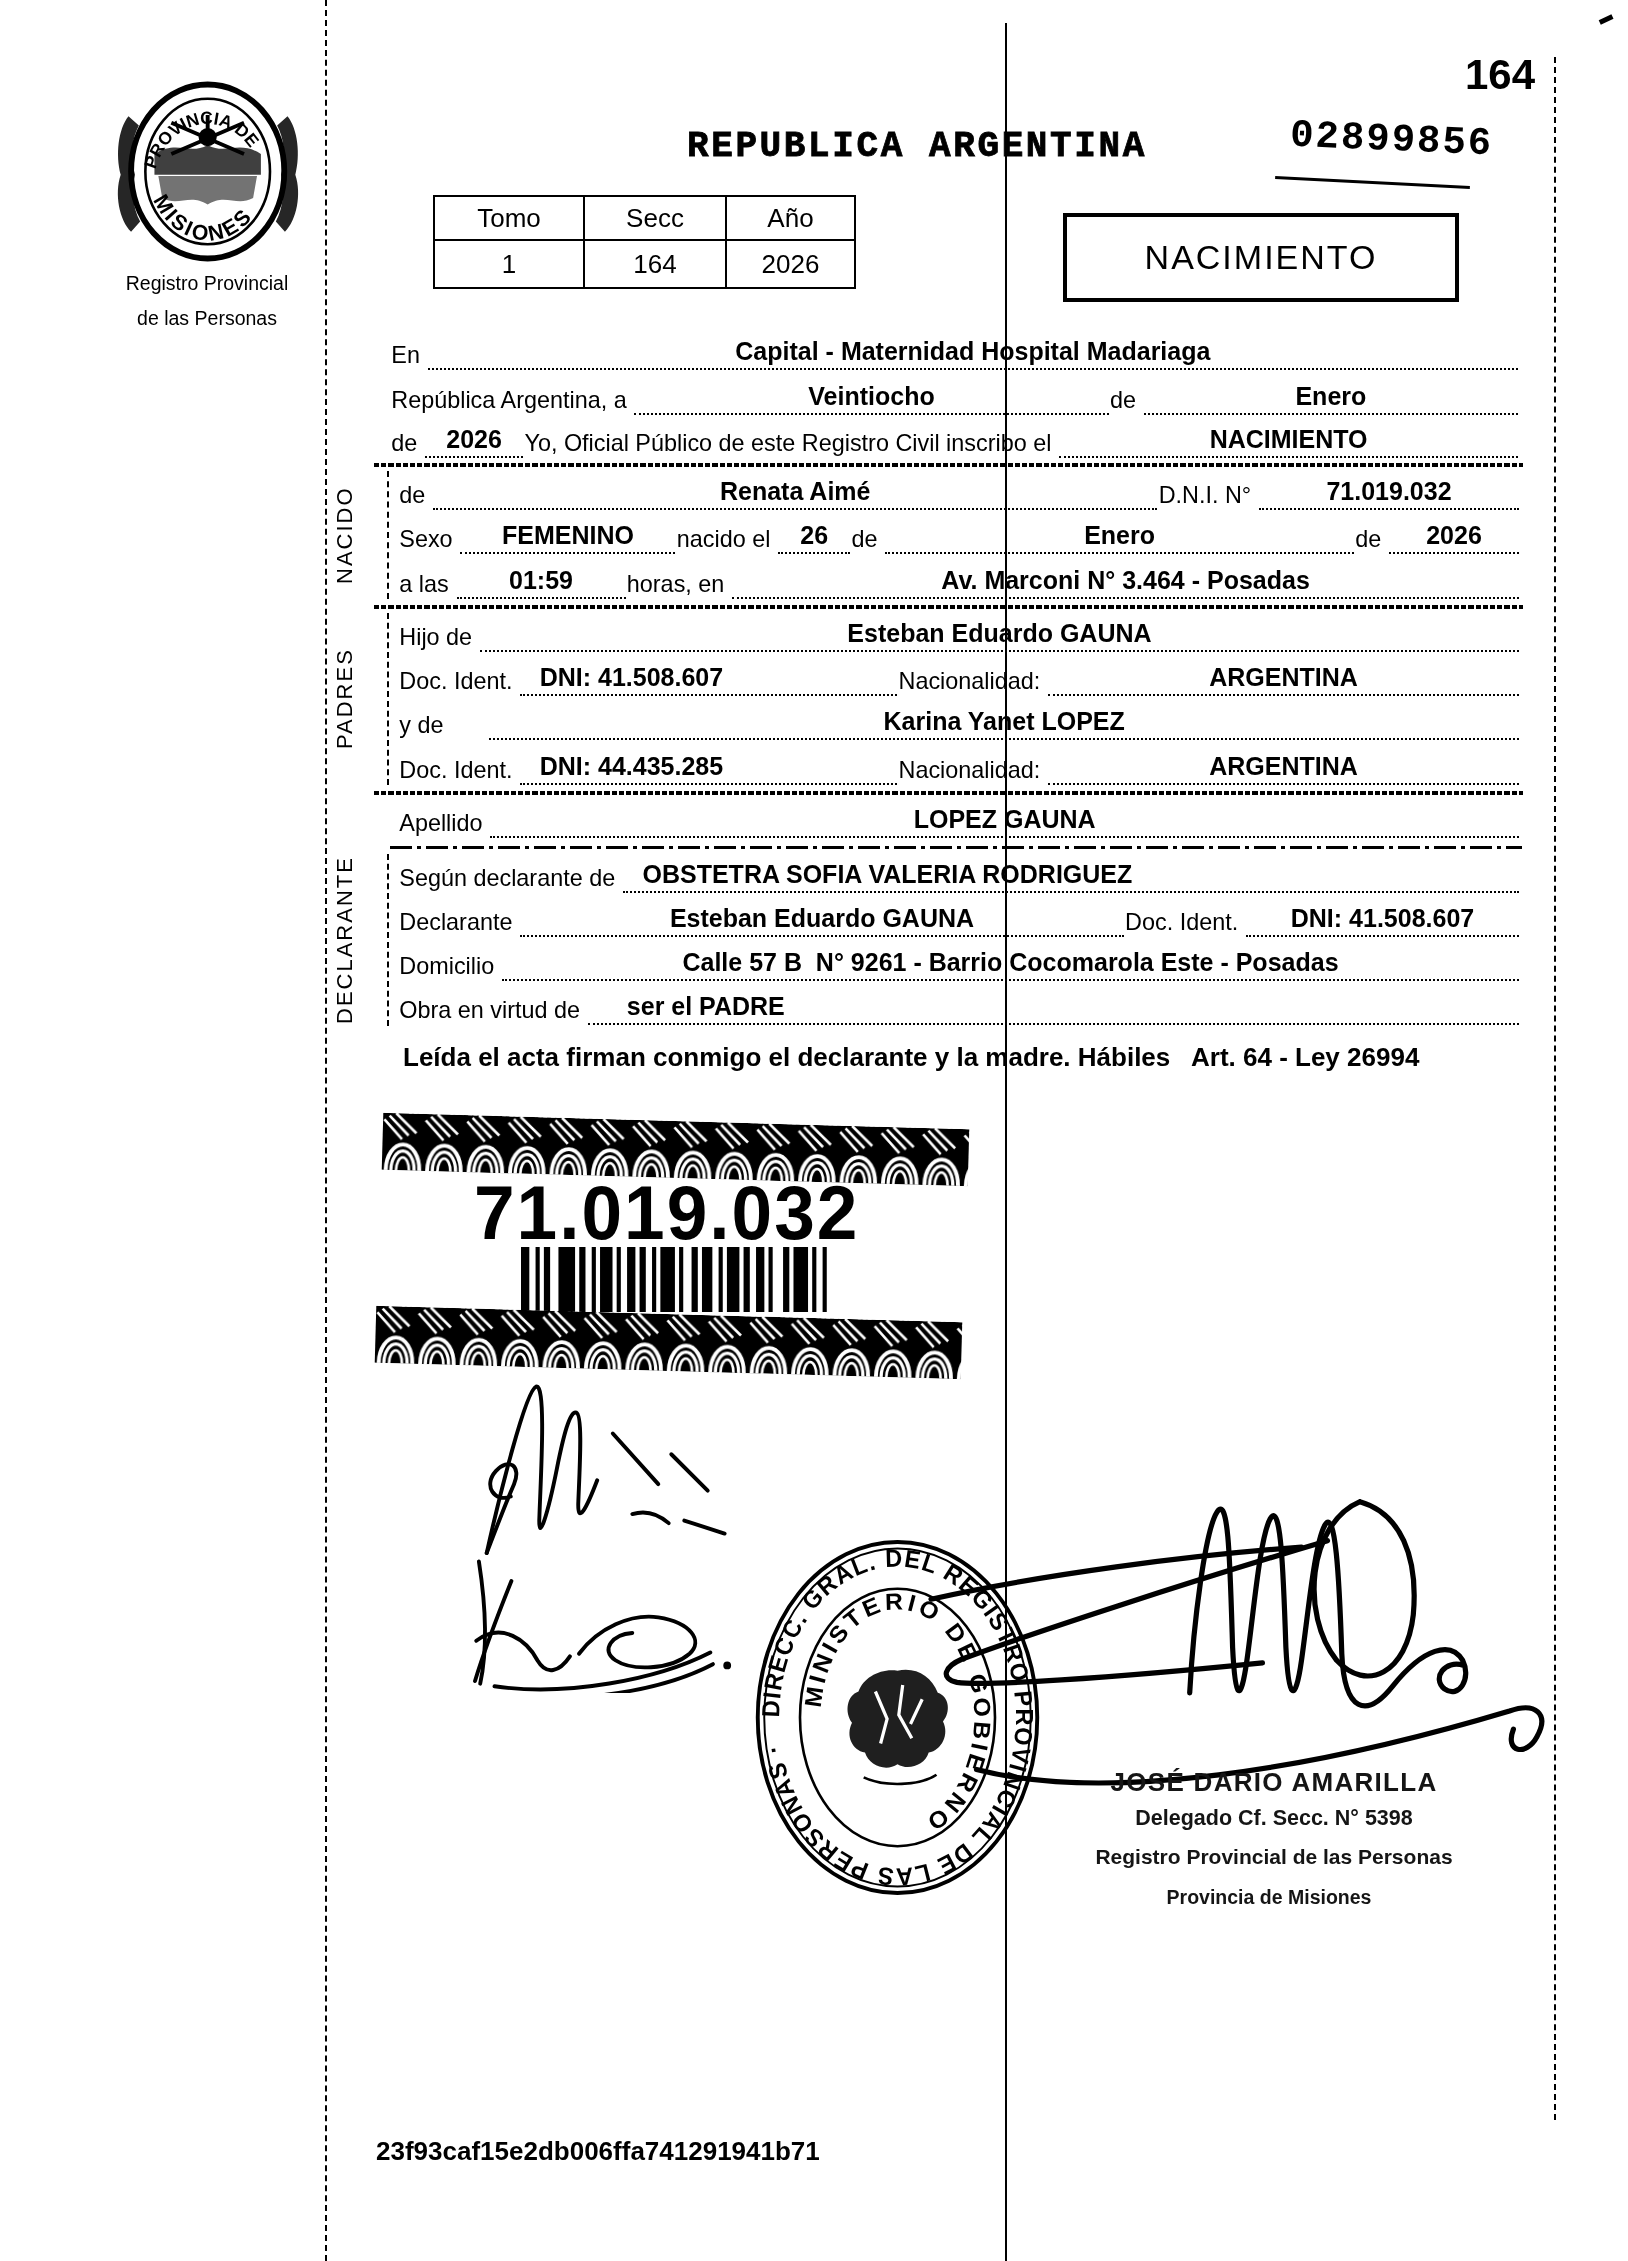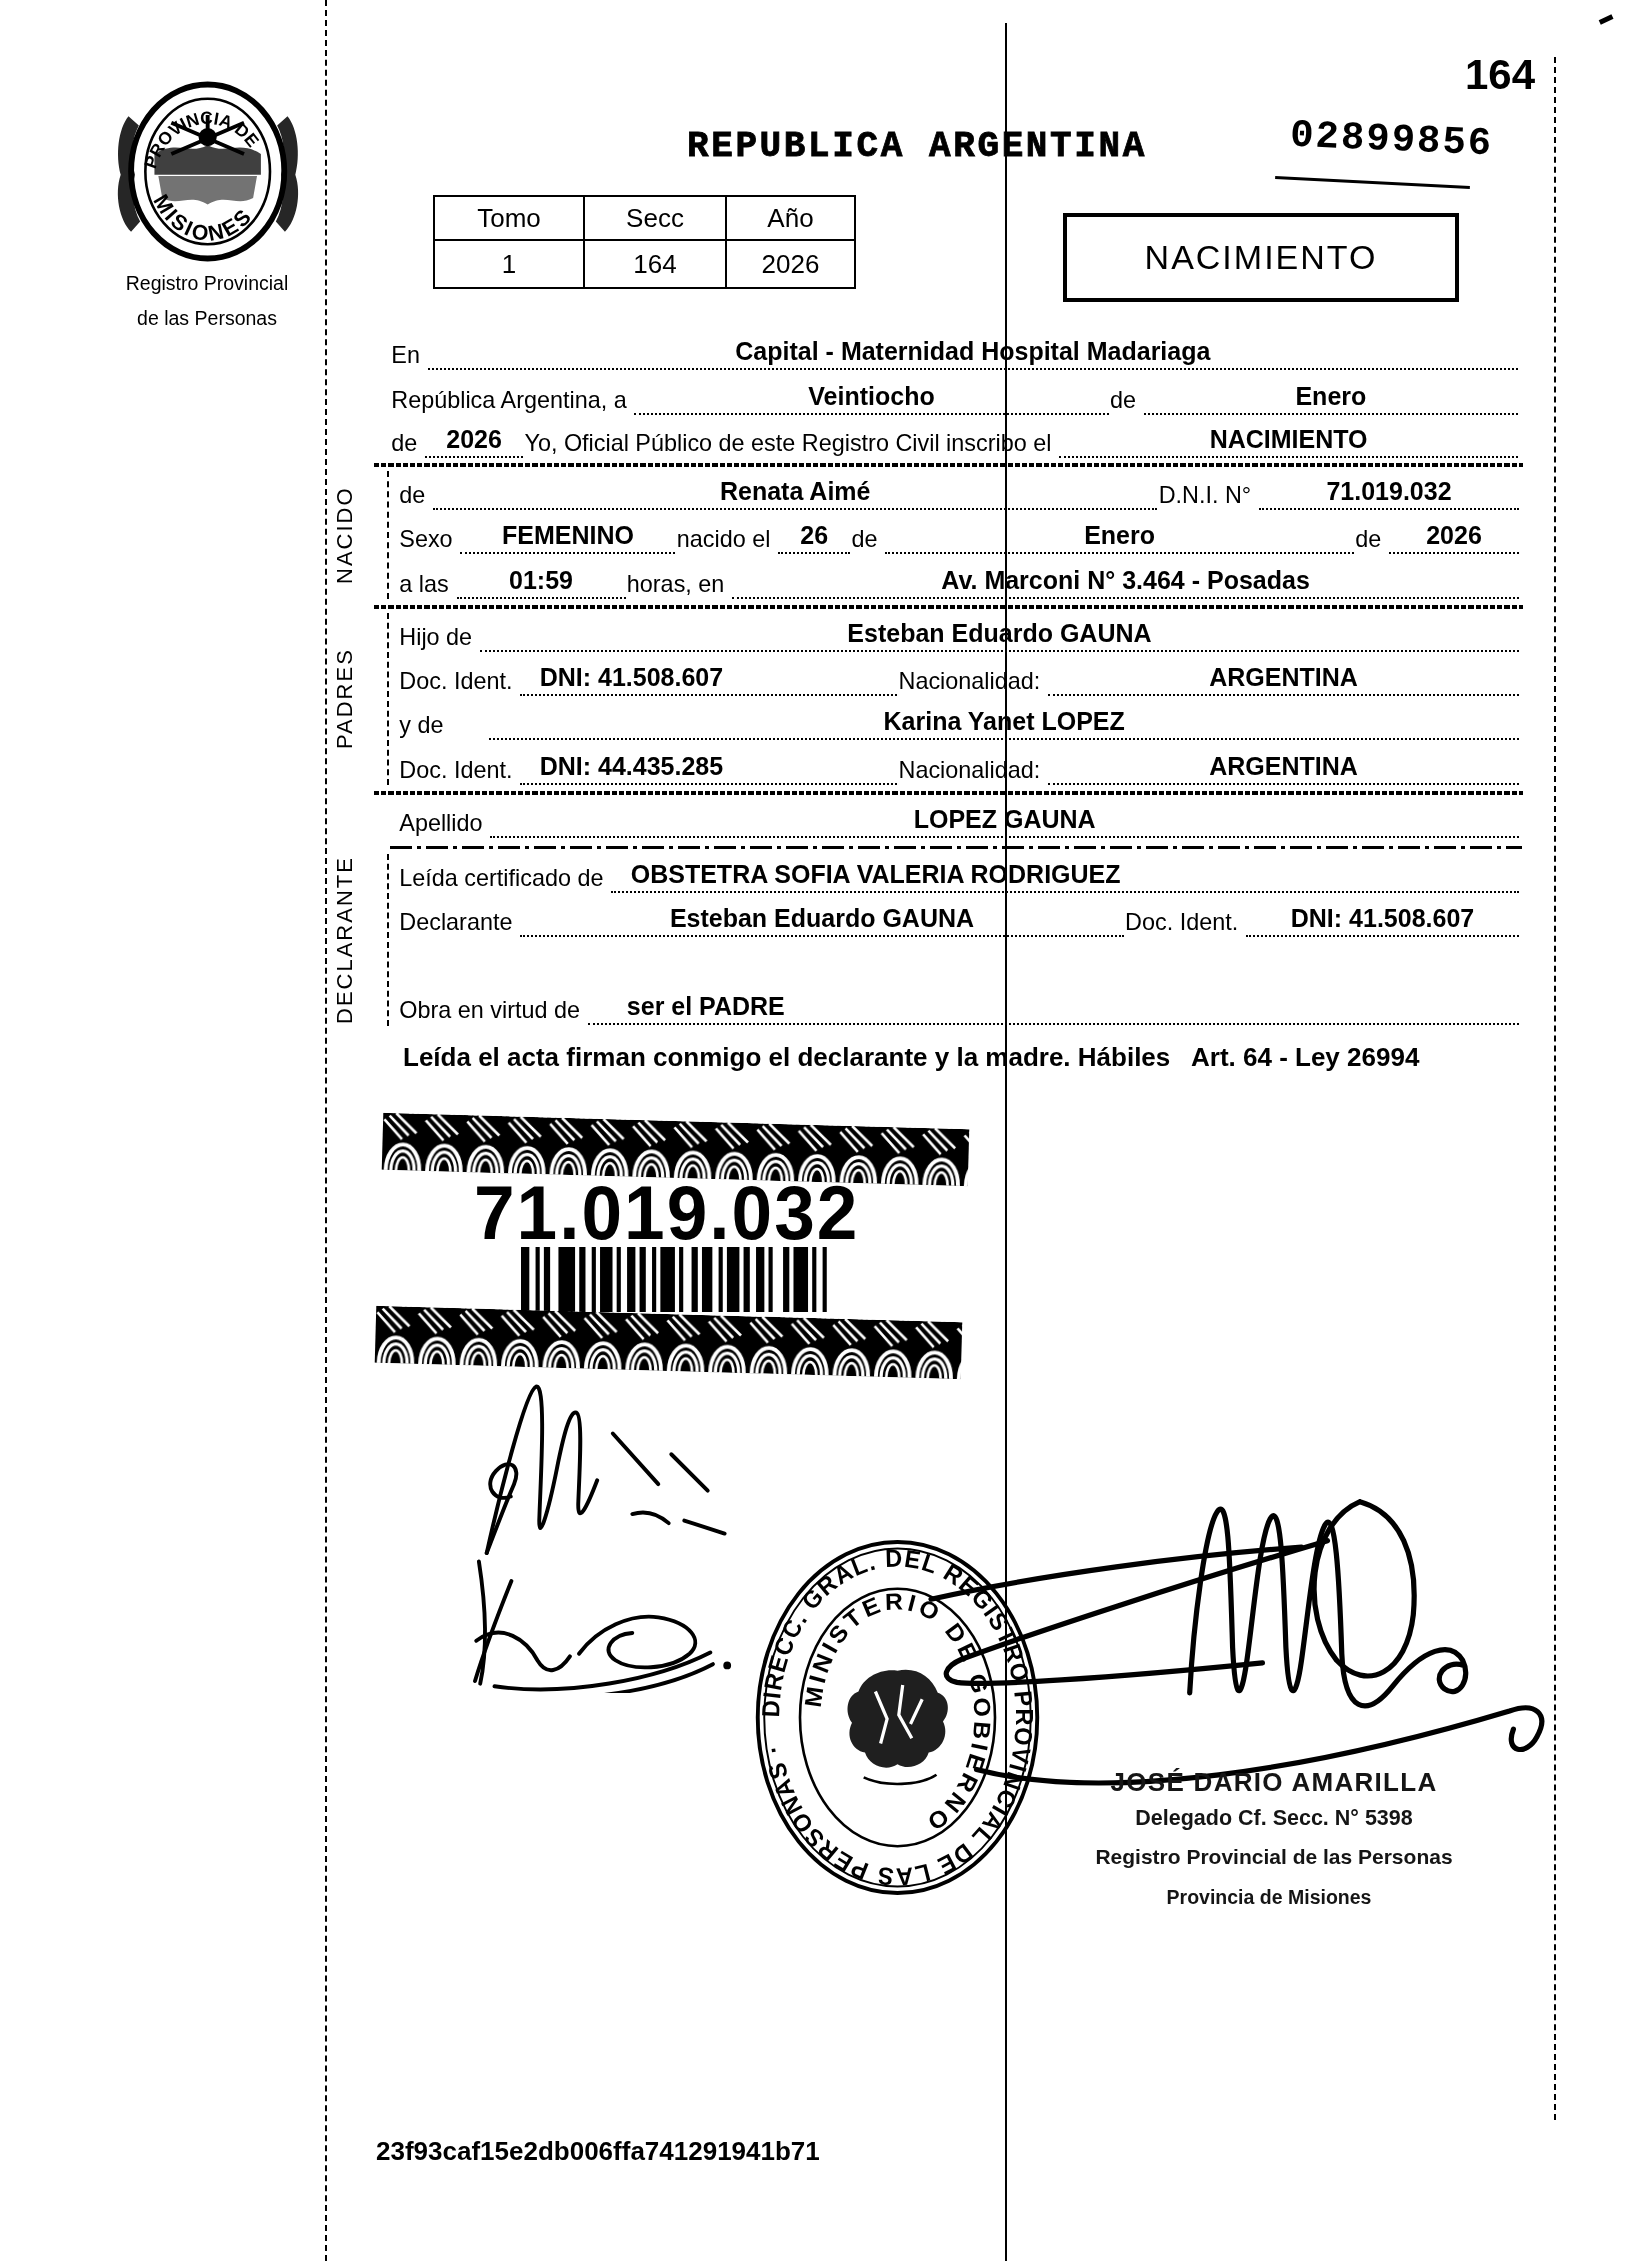--- a/index.html
+++ b/index.html
@@ -219,33 +219,39 @@
     <span class="seg grow">
         <span class="val">LOPEZ GAUNA</span>
       </span>
   </div>
   <div class="hsep2" style="left:390px;top:846px;width:1132px;"></div>
 
   <div class="sec-label" style="left:329px;top:854px;height:172px;">DECLARANTE</div>
   <div class="sec-div" style="left:387px;top:854px;height:172px;"></div>
 
   <div class="row" style="left:398px;top:854px;width:1121px;">
-    <span class="lab">Leída certificado de</span>
+    <span class="lab">Según declarante de</span>
     <span class="seg grow left-val">
         <span class="val" style="padding-left:19.5px;">OBSTETRA SOFIA VALERIA RODRIGUEZ</span>
       </span>
   </div>
   <div class="row" style="left:398px;top:898px;width:1121px;">
     <span class="lab">Declarante</span>
     <span class="seg grow">
         <span class="val">Esteban Eduardo GAUNA</span>
       </span>
     <span class="lab">Doc. Ident.</span>
     <span class="seg" style="width:273px;">
         <span class="val">DNI: 41.508.607</span>
+      </span>
+  </div>
+  <div class="row" style="left:398px;top:942px;width:1121px;">
+    <span class="lab">Domicilio</span>
+    <span class="seg grow">
+        <span class="val">Calle 57 B&nbsp; N° 9261 - Barrio Cocomarola Este - Posadas</span>
       </span>
   </div>
   <div class="row" style="left:398px;top:986px;width:1121px;">
     <span class="lab">Obra en virtud de</span>
     <span class="seg grow left-val">
         <span class="val" style="padding-left:39px;">ser el PADRE</span>
       </span>
   </div>
 
   <div class="clause" style="left:403px;top:1040px;width:1083px;">Leída el acta firman conmigo el declarante y la madre. Hábiles&nbsp;&nbsp; Art. 64 - Ley 26994</div>

